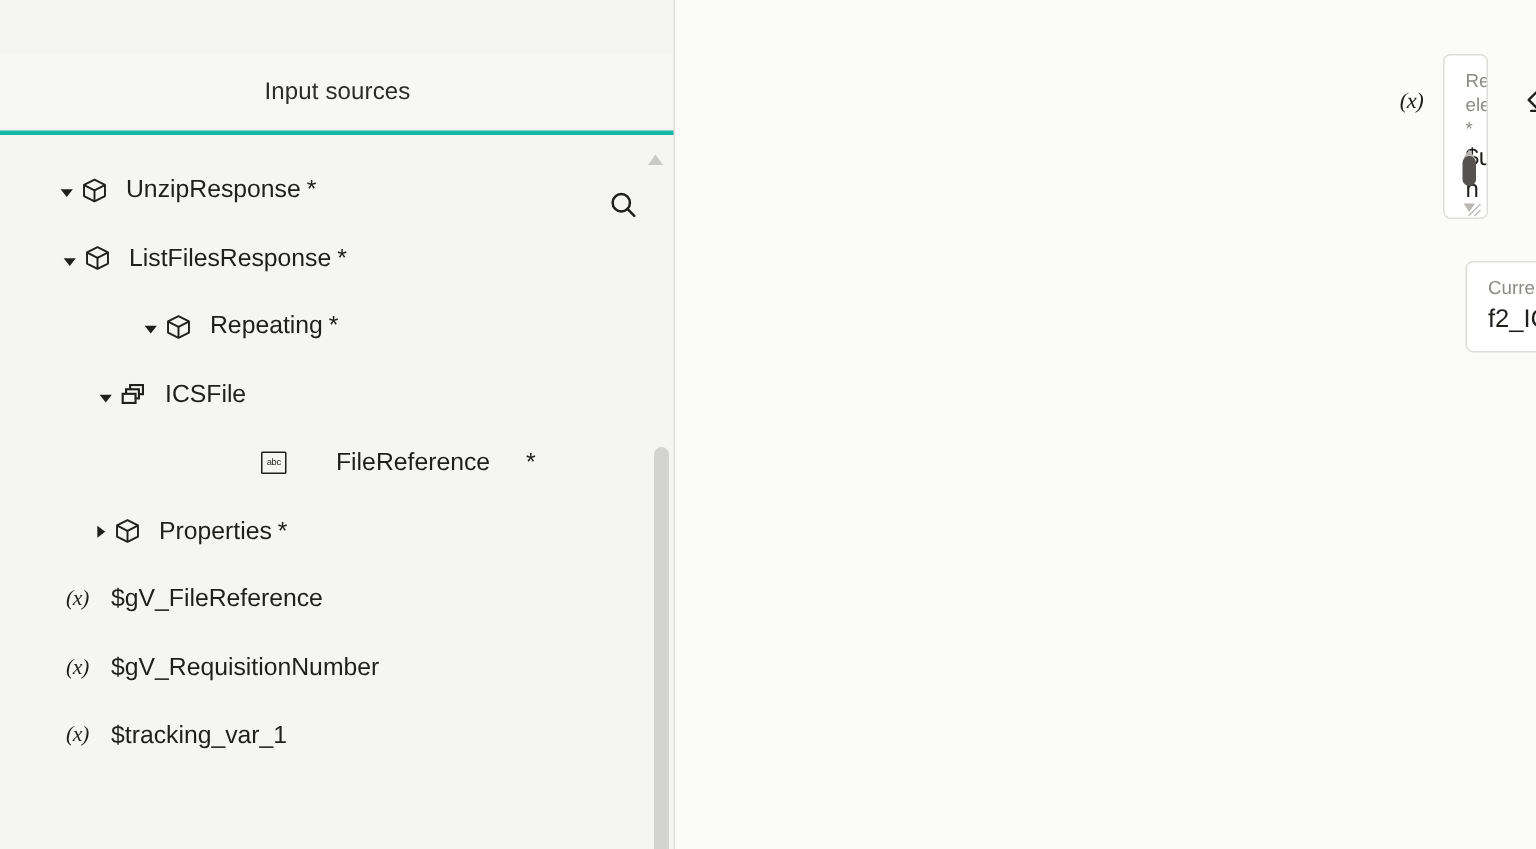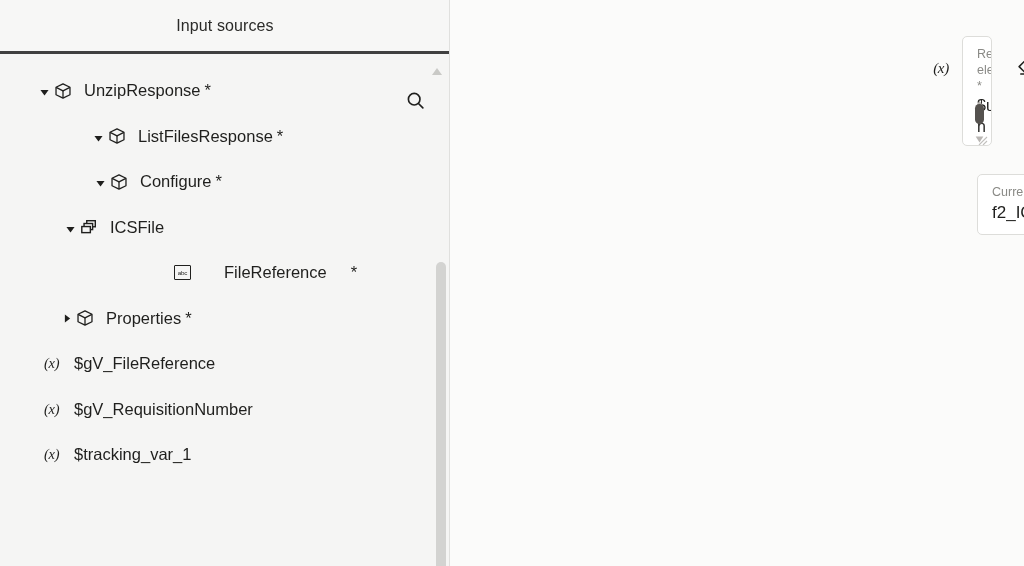--- a/index.html
+++ b/index.html
@@ -18,23 +18,24 @@
   .left-panel{
     width:450px;height:566px;position:relative;
     background:#f5f5f4;
     display:flex;flex-direction:column;
     box-sizing:border-box;
   }
   .left-header{
     height:54px;min-height:54px;
     background:#f7f7f6;
     display:flex;align-items:center;justify-content:center;
-    border-bottom:3px solid #404040;
+    border-bottom:3px solid #14b8a6;
     box-sizing:border-box;
     position:relative;
+    margin-top:36px;
   }
   .left-header-title{
     font-size:16px;color:#2b2b29;letter-spacing:.1px;
   }
   .tree-wrap{
     flex:1;position:relative;overflow:hidden;
     background:#f5f5f4;
   }
   .tree{
     position:absolute;left:0;top:0;right:0;
@@ -211,21 +212,21 @@
             <span class="ticon">
               <svg viewBox="0 0 16 16" width="18" height="18">
                 <path d="M8 1.6 L14.2 4.7 L14.2 11.3 L8 14.4 L1.8 11.3 L1.8 4.7 Z" fill="none" stroke="#1f1f1d" stroke-width="1.15" stroke-linejoin="round"></path>
                 <path d="M1.9 4.8 L8 7.9 L14.1 4.8" fill="none" stroke="#1f1f1d" stroke-width="1.15" stroke-linejoin="round"></path>
                 <path d="M8 7.9 L8 14.3" fill="none" stroke="#1f1f1d" stroke-width="1.15"></path>
               </svg>
             </span>
             <span class="tlabel">UnzipResponse</span>
             <span class="star">*</span>
           </div>
-          <div class="tree-row" style="padding-left: 88px;">
+          <div class="tree-row" style="padding-left: 36px;">
             <span class="twisty">
               <svg viewBox="0 0 16 16" width="13" height="13">
                 <path d="M3 7.5 L13 7.5 L8 14 Z" fill="#1f1f1d"></path>
               </svg>
             </span>
             <span class="ticon">
               <svg viewBox="0 0 16 16" width="18" height="18">
                 <path d="M8 1.6 L14.2 4.7 L14.2 11.3 L8 14.4 L1.8 11.3 L1.8 4.7 Z" fill="none" stroke="#1f1f1d" stroke-width="1.15" stroke-linejoin="round"></path>
                 <path d="M1.9 4.8 L8 7.9 L14.1 4.8" fill="none" stroke="#1f1f1d" stroke-width="1.15" stroke-linejoin="round"></path>
                 <path d="M8 7.9 L8 14.3" fill="none" stroke="#1f1f1d" stroke-width="1.15"></path>
@@ -240,21 +241,21 @@
                 <path d="M3 7.5 L13 7.5 L8 14 Z" fill="#1f1f1d"></path>
               </svg>
             </span>
             <span class="ticon">
               <svg viewBox="0 0 16 16" width="18" height="18">
                 <path d="M8 1.6 L14.2 4.7 L14.2 11.3 L8 14.4 L1.8 11.3 L1.8 4.7 Z" fill="none" stroke="#1f1f1d" stroke-width="1.15" stroke-linejoin="round"></path>
                 <path d="M1.9 4.8 L8 7.9 L14.1 4.8" fill="none" stroke="#1f1f1d" stroke-width="1.15" stroke-linejoin="round"></path>
                 <path d="M8 7.9 L8 14.3" fill="none" stroke="#1f1f1d" stroke-width="1.15"></path>
               </svg>
             </span>
-            <span class="tlabel">Configure</span>
+            <span class="tlabel">Repeating</span>
             <span class="star">*</span>
           </div>
           <div class="tree-row" style="padding-left: 60px;">
             <span class="twisty">
               <svg viewBox="0 0 16 16" width="13" height="13">
                 <path d="M3 7.5 L13 7.5 L8 14 Z" fill="#1f1f1d"></path>
               </svg>
             </span>
             <span class="ticon">
               <svg viewBox="0 0 16 16" width="18" height="18">

